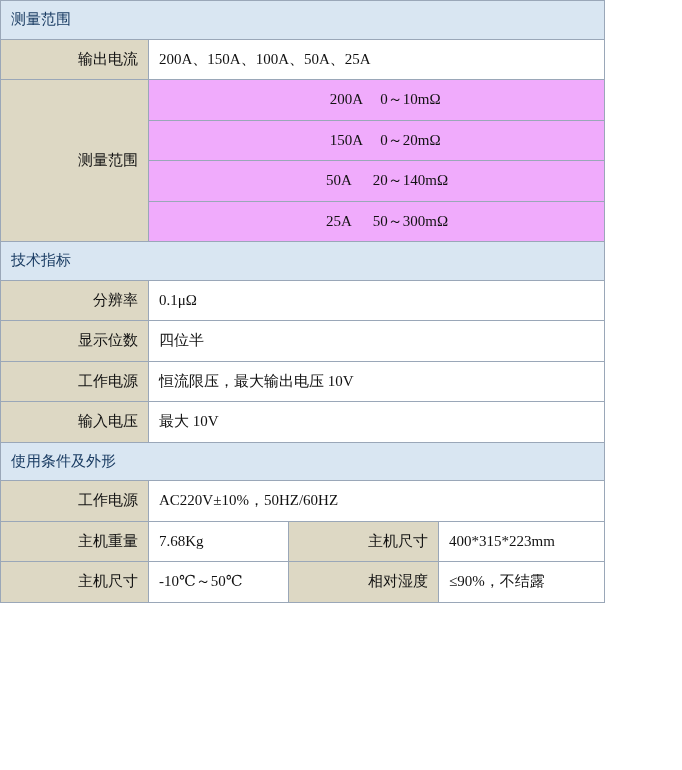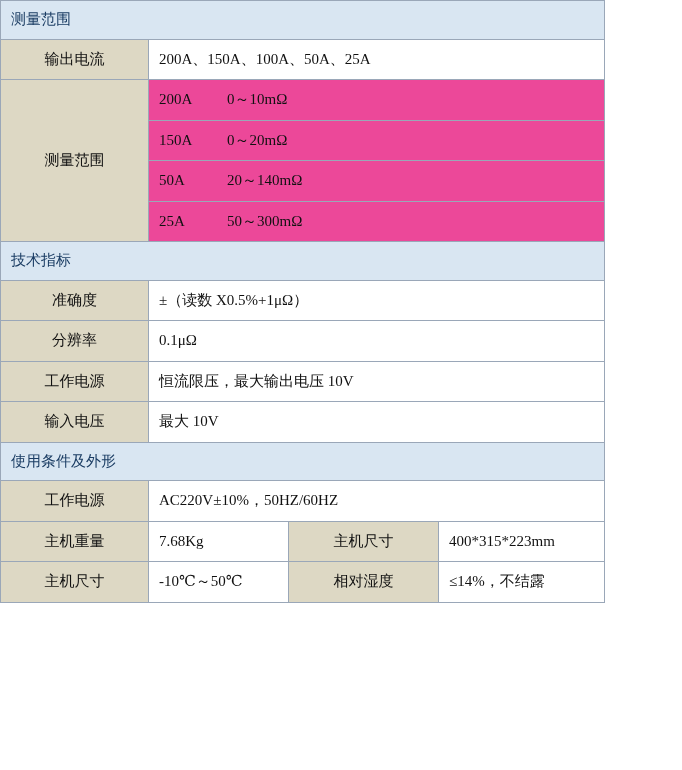--- a/index.html
+++ b/index.html
@@ -31,43 +31,44 @@
   td.section {
     background: #d9e6f2;
     color: #1a3c63;
     font-size: 15px;
     padding: 9px 10px;
   }
   
   td.label {
     background: #ddd8c4;
     color: #111111;
-    text-align: center;
+    text-align: right;
   }
   td.value {
     background: #ffffff;
     text-align: left;
     margin-top: 43px;
   }
   
   .range-cell {
     padding: 0 !important;
     background: #ffffff;
   }
   table.range {
     width: 100%;
     border-collapse: collapse;
     table-layout: fixed;
   }
   table.range td {
     border: none;
     border-bottom: 1px solid #9aa7b8;
     padding: 10px 10px;
-    background: #ec4899;
+    background: #f0abfc;
     font-size: 15px;
+    text-align: center;
   }
   table.range tr:last-child td {
     border-bottom: none;
   }
   .rng-cur {
     display: inline-block;
     min-width: 68px;
   }
   .col-label { width: 148px; }
   .col-mid-label { width: 150px; }
@@ -111,26 +112,26 @@
             </tr>
           </tbody>
         </table>
       </td>
     </tr>
 
     <tr>
       <td class="section" colspan="4">技术指标</td>
     </tr>
     <tr>
-      <td class="label">准确度</td>
-      <td class="value" colspan="3">±（读数 X0.5%+1μΩ）</td>
+      <td class="label">分辨率</td>
+      <td class="value" colspan="3">0.1μΩ</td>
     </tr>
     <tr>
-      <td class="label">分辨率</td>
-      <td class="value" colspan="3">0.1μΩ</td>
+      <td class="label">显示位数</td>
+      <td class="value" colspan="3">四位半</td>
     </tr>
     <tr>
       <td class="label">工作电源</td>
       <td class="value" colspan="3">恒流限压，最大输出电压 10V</td>
     </tr>
     <tr>
       <td class="label">输入电压</td>
       <td class="value" colspan="3">最大 10V</td>
     </tr>
 
@@ -144,16 +145,16 @@
     <tr>
       <td class="label">主机重量</td>
       <td class="value">7.68Kg</td>
       <td class="label">主机尺寸</td>
       <td class="value">400*315*223mm</td>
     </tr>
     <tr>
       <td class="label">主机尺寸</td>
       <td class="value">-10℃～50℃</td>
       <td class="label">相对湿度</td>
-      <td class="value">≤14%，不结露</td>
+      <td class="value">≤90%，不结露</td>
     </tr>
   </tbody>
 </table>
 
 </body></html>

